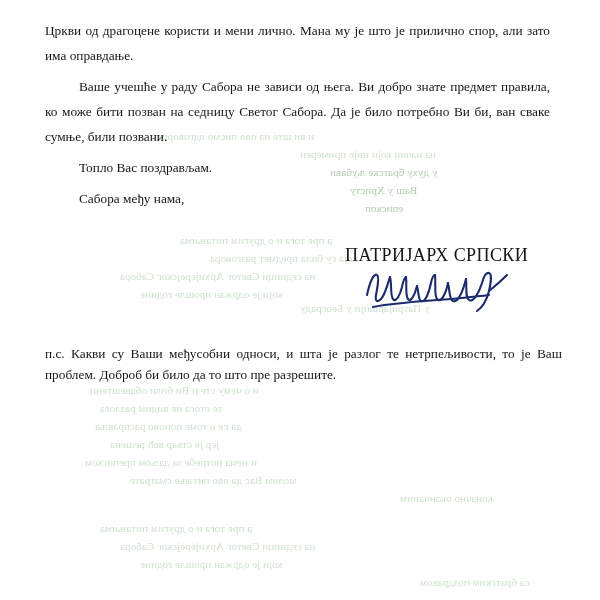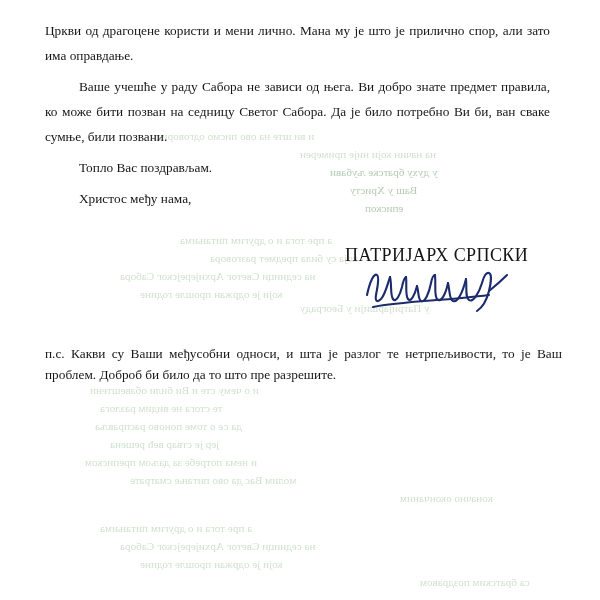--- a/index.html
+++ b/index.html
@@ -120,21 +120,21 @@
     <div class="bl faint" style="left:120px; top:538px;">на седници Светог Архијерејског Сабора</div>
     <div class="bl faint" style="left:140px; top:556px;">који је одржан прошле године</div>
     <div class="bl faint" style="left:420px; top:574px;">са братским поздравом</div>
   </div>
 
   <div id="content">
 
     <p class="para noindent">Цркви од драгоцене користи и мени лично. Мана му је што је прилично спор, али зато има оправдање.</p>
     <p class="para">Ваше учешће у раду Сабора не зависи од њега. Ви добро знате предмет правила, ко може бити позван на седницу Светог Сабора. Да је било потребно Ви би, ван сваке сумње, били позвани.</p>
     <p class="para">Топло Вас поздрављам.</p>
-    <p class="para">Христос међу нама,</p>
+    <p class="para">Сабора међу нама,</p>
 
     <div class="sig-block">
       <div class="sig-title">ПАТРИЈАРХ СРПСКИ</div>
       <svg class="signature" viewBox="0 0 160 56" aria-hidden="true">
         <g fill="none" stroke="#1b2b6b" stroke-width="2.1" stroke-linecap="round" stroke-linejoin="round">
           <path d="M4 34 C7 20, 11 12, 14 14 C17 16, 14 28, 13 34 C12 40, 14 42, 18 38 C22 34, 25 22, 27 16"></path>
           <path d="M27 16 C29 24, 27 34, 30 38 C33 42, 37 34, 39 26 C40 21, 41 17, 43 16"></path>
           <path d="M43 16 C44 24, 42 34, 45 38 C48 42, 52 33, 54 25"></path>
           <path d="M54 25 C56 32, 55 38, 58 40 C62 42, 66 32, 68 22 C69 17, 70 14, 72 14"></path>
           <path d="M72 14 C73 24, 71 34, 74 38 C78 43, 83 32, 85 22"></path>

